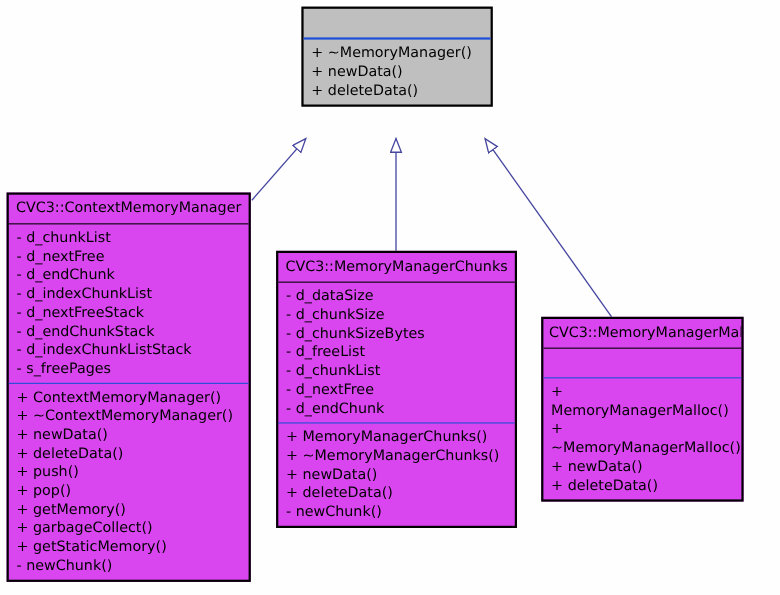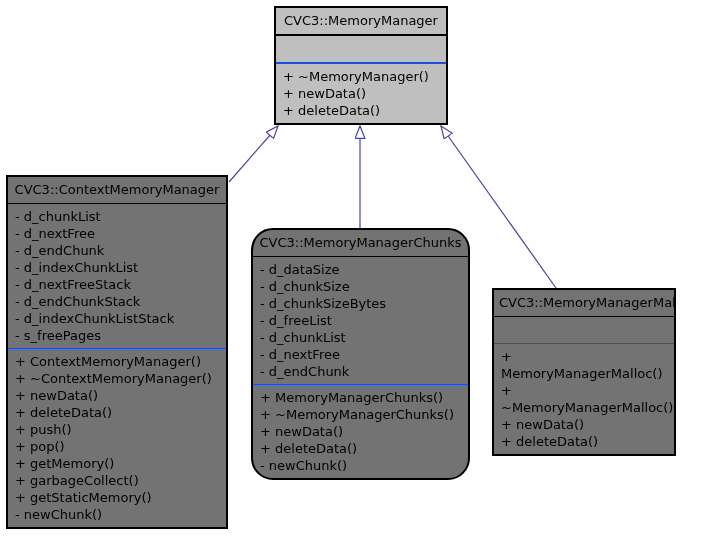--- a/index.html
+++ b/index.html
@@ -15,21 +15,21 @@
     overflow:hidden;
   }
   .edges{
     position:absolute;
     left:0;top:0;
     width:709px;height:541px;
   }
   .class-box{
     position:absolute;
     box-sizing:border-box;
-    background:#737373;
+    background:#d946ef;
     border:2px solid #000000;
     color:#000000;
     font-size:13px;
   }
   .class-box.base{
     background:#bfbfbf;
   }
   .box-title{
     height:26px;
     line-height:26px;
@@ -63,21 +63,20 @@
       <marker id="inheritArrow" markerUnits="userSpaceOnUse" markerWidth="18" markerHeight="14" refX="13" refY="5.5" orient="auto">
         <path d="M0.6,0.6 L13,5.5 L0.6,10.4 Z" fill="#ffffff" stroke="#4646a0" stroke-width="1.2"></path>
       </marker>
     </defs>
     <line x1="229" y1="182" x2="278" y2="126" stroke="#4646a0" stroke-width="1.2" marker-end="url(#inheritArrow)"></line>
     <line x1="360" y1="228" x2="360" y2="126" stroke="#4646a0" stroke-width="1.2" marker-end="url(#inheritArrow)"></line>
     <line x1="556" y1="288" x2="441" y2="126" stroke="#4646a0" stroke-width="1.2" marker-end="url(#inheritArrow)"></line>
   </svg>
 
   <div class="class-box base" style="left:274px;top:6px;width:174px;">
-    <div class="box-title">CVC3::MemoryManager</div>
     <div class="box-section empty"></div>
     <div class="box-section">+ ~MemoryManager()
 + newData()
 + deleteData()</div>
   </div>
 
   <div class="class-box" style="left:6px;top:175px;width:222px;">
     <div class="box-title">CVC3::ContextMemoryManager</div>
     <div class="box-section">- d_chunkList
 - d_nextFree
@@ -92,21 +91,21 @@
 + newData()
 + deleteData()
 + push()
 + pop()
 + getMemory()
 + garbageCollect()
 + getStaticMemory()
 - newChunk()</div>
   </div>
 
-  <div class="class-box" style="left:251px;top:228px;width:219px;border-radius:22px;">
+  <div class="class-box" style="left:251px;top:228px;width:219px;">
     <div class="box-title">CVC3::MemoryManagerChunks</div>
     <div class="box-section">- d_dataSize
 - d_chunkSize
 - d_chunkSizeBytes
 - d_freeList
 - d_chunkList
 - d_nextFree
 - d_endChunk</div>
     <div class="box-section">+ MemoryManagerChunks()
 + ~MemoryManagerChunks()

